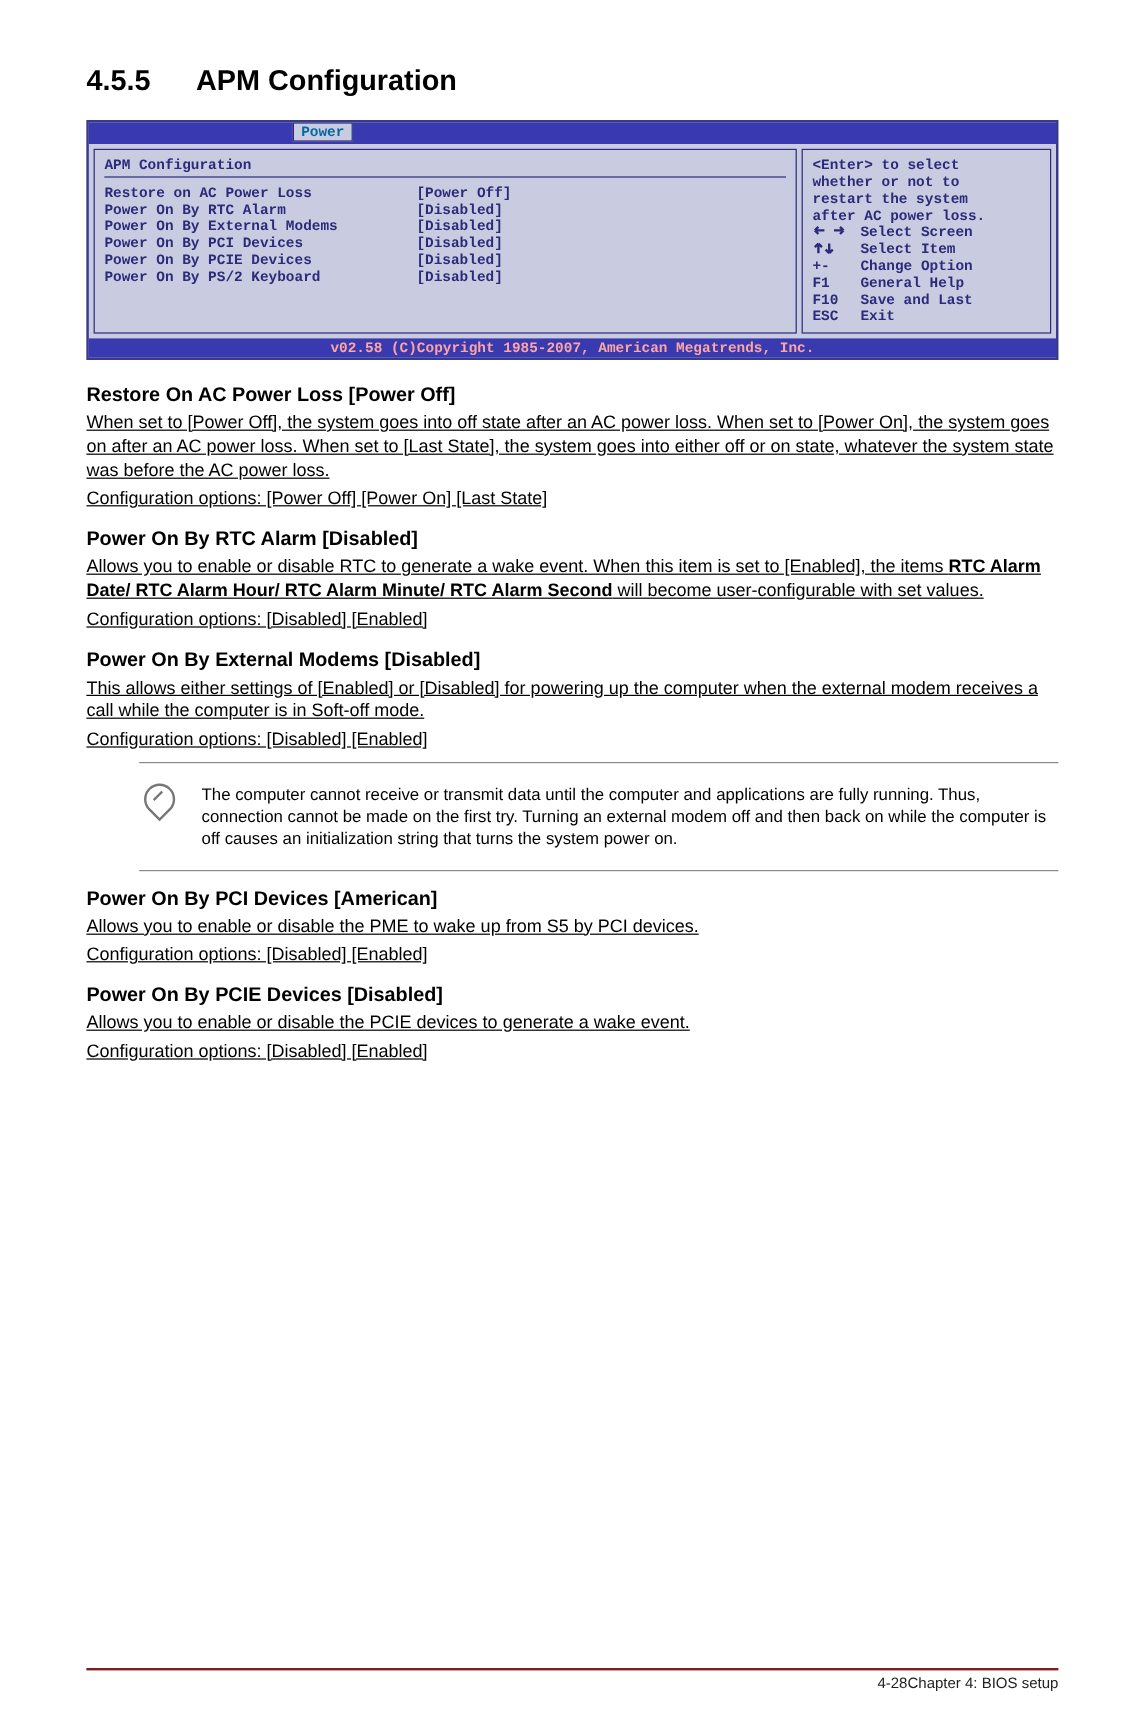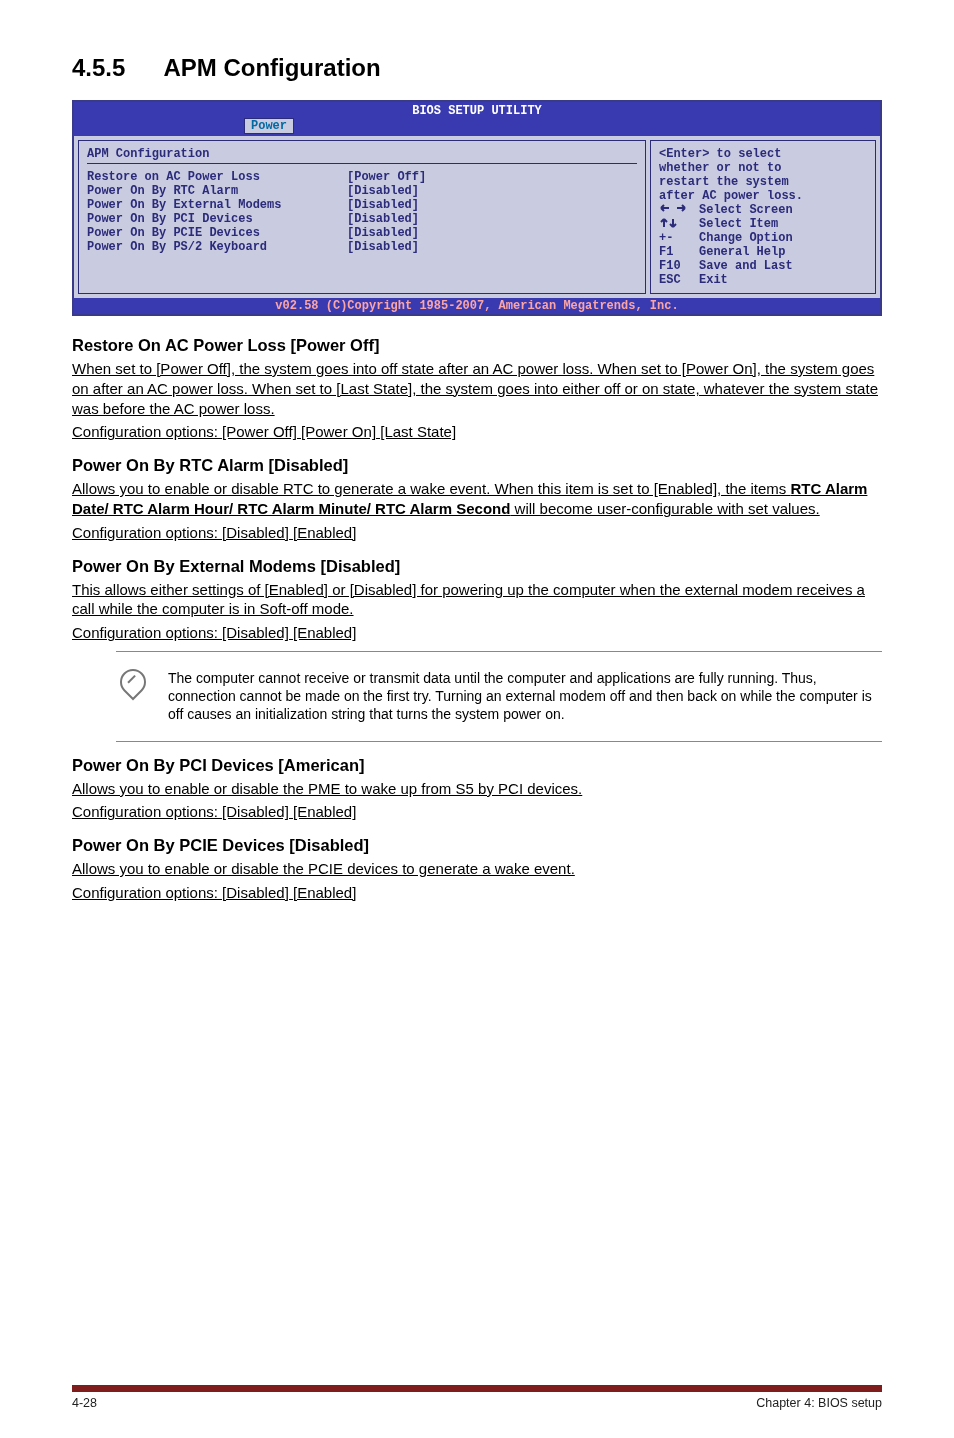--- a/index.html
+++ b/index.html
@@ -42,21 +42,21 @@
     border: 1px solid #2b2b7a;
   }
   .bios-cols { display:flex; }
   .bios-left {
     flex: 1 1 auto;
     border: 1px solid #2b2b7a;
     margin: 4px;
     padding: 6px 8px;
   }
   .bios-right {
-    width: 226px;
+    width: 208px;
     border: 1px solid #2b2b7a;
     margin: 4px 4px 4px 0;
     padding: 6px 8px;
     display:flex;
     flex-direction:column;
     justify-content:space-between;
   }
   .bios-right-top div, .bios-left div { white-space: pre; }
   .bios-keys { color:#2b2b7a; }
   .bios-keys .row { display:flex; }
@@ -102,38 +102,37 @@
     content:"";
     position:absolute;
     left:7px; top:7px;
     width:10px; height:2px;
     background:#777;
   }
   .page-footer {
     position:absolute;
     bottom:28px;
     left:72px; right:72px;
-    border-top:7px solid #7f1d1d;
+    border-top:2px solid #7f1d1d;
     padding-top:4px;
     font-size:12.5px;
     color:#222;
     display:flex;
-    justify-content:space-between;
+    justify-content:flex-end;
   }
   .arrows-decor svg { display:block; }
 </style>
 </head>
 <body>
 
 <h2 class="heading2">
   <span>4.5.5</span><span class="gap"></span><span>APM Configuration</span>
 </h2>
 
 <div class="bios-box">
-  <div class="bios-title">BIOS SETUP UTILITY</div>
   <div class="tabbar"><span>Power</span></div>
   <div class="bios-cols">
     <div class="bios-left">
       <div>APM Configuration</div>
       <div class="hr-line"></div>
       <div class="row-line"><span class="lbl">Restore on AC Power Loss</span><span>[Power Off]</span></div>
       <div class="row-line"><span class="lbl">Power On By RTC Alarm</span><span>[Disabled]</span></div>
       <div class="row-line"><span class="lbl">Power On By External Modems</span><span>[Disabled]</span></div>
       <div class="row-line"><span class="lbl">Power On By PCI Devices</span><span>[Disabled]</span></div>
       <div class="row-line"><span class="lbl">Power On By PCIE Devices</span><span>[Disabled]</span></div>

